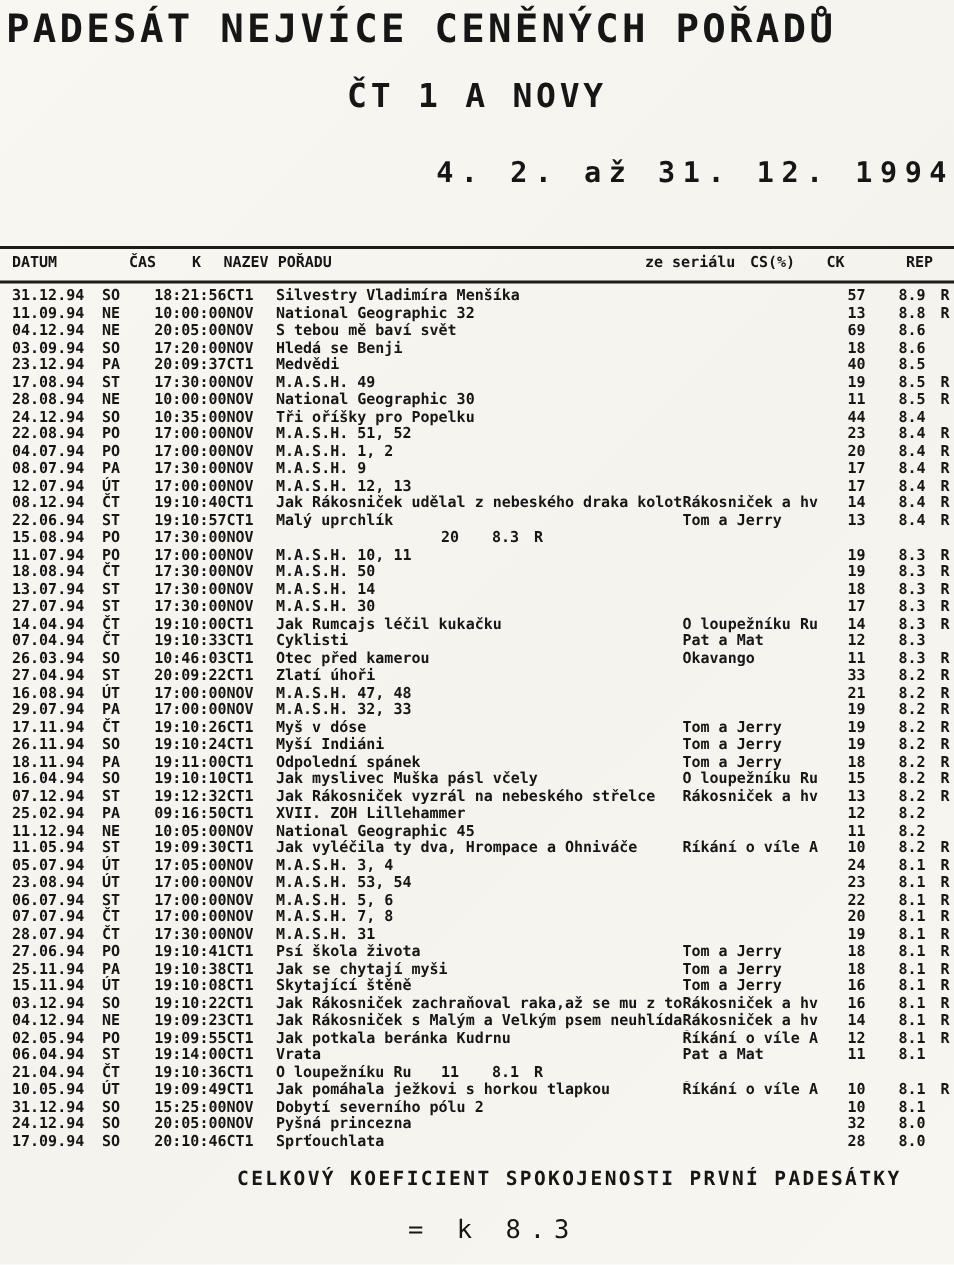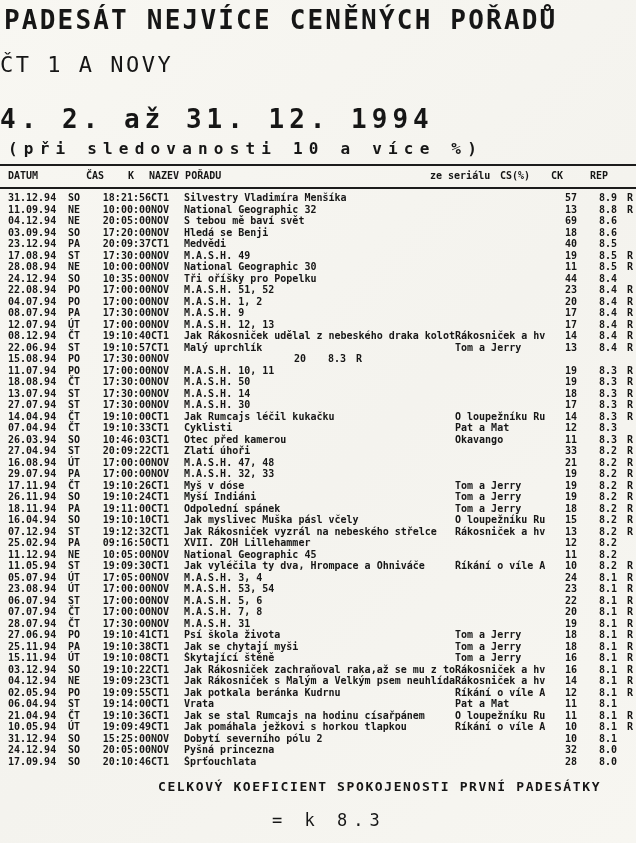--- a/index.html
+++ b/index.html
@@ -9,45 +9,45 @@
     background:linear-gradient(135deg,#f8f7f2 0%,#f4f3ee 55%,#f7f6f1 100%);
     color:#161616;
     font-family:"DejaVu Sans Mono", monospace;
     overflow:hidden;
   }
   .h1{
     position:absolute;top:5px;left:4px;
     font-size:26px;font-weight:700;letter-spacing:2.2px;white-space:nowrap;
   }
   .h2{
-    position:absolute;top:52px;left:0;width:100%;
-    font-size:22px;font-weight:400;letter-spacing:2.5px;white-space:nowrap;
+    position:absolute;top:52px;left:0;width:100%;text-align:center;
+    font-size:22px;font-weight:700;letter-spacing:2.5px;white-space:nowrap;
   }
   .h3{
-    position:absolute;top:104px;left:0;width:100%;text-align:left;
-    font-size:26px;font-weight:700;letter-spacing:5px;white-space:nowrap;
+    position:absolute;top:104px;left:0;width:100%;text-align:right;
+    font-size:19px;font-weight:700;letter-spacing:5px;white-space:nowrap;
   }
   .h4{
     position:absolute;top:139px;left:8px;
     font-size:16px;font-weight:700;letter-spacing:6.2px;white-space:nowrap;
   }
   .rule{position:absolute;left:0;width:636px;height:2px;background:#1c1c1c;}
   .rule-top{top:164px;}
   .rule-mid{top:187px;}
   .thead{position:absolute;top:170px;left:0;width:588px;height:14px;
     font-size:10px;font-weight:700;}
   .thead span{position:absolute;white-space:nowrap;}
   .th-datum{left:8px;}
   .th-cas{left:86px;}
   .th-k{left:128px;}
   .th-nazev{left:149px;}
   .th-serial{left:430px;}
   .th-cs{left:500px;}
   .th-ck{left:551px;}
-  .th-rep{left:590px;}
+  .th-rep{left:604px;}
   .tbody{position:absolute;top:192px;left:0;width:636px;}
   .row{
     display:flex;align-items:baseline;
     padding-left:8px;height:11.5px;line-height:11.5px;
     font-size:10px;font-weight:700;white-space:nowrap;
   }
   .c-date{width:60px;flex:none;}
   .c-day{width:23px;flex:none;}
   .c-time{width:60px;flex:none;text-align:right;}
   .c-k{width:33px;flex:none;}
@@ -66,21 +66,20 @@
   }
 </style>
 </head>
 <body>
 
 <div class="page">
 
   <div class="h1">PADESÁT NEJVÍCE CENĚNÝCH POŘADŮ</div>
   <div class="h2">ČT 1 A NOVY</div>
   <div class="h3">4. 2. až 31. 12. 1994</div>
-  <div class="h4">(při sledovanosti 10 a více %)</div>
 
   <div class="rule rule-top"></div>
 
   <div class="thead">
     <span class="th-datum">DATUM</span>
     <span class="th-cas">ČAS</span>
     <span class="th-k">K</span>
     <span class="th-nazev">NAZEV POŘADU</span>
     <span class="th-serial">ze seriálu</span>
     <span class="th-cs">CS(%)</span>
@@ -583,21 +582,20 @@
         <span class="c-series">Pat a Mat</span>
         <span class="c-cs">11</span>
         <span class="c-ck">8.1</span>
         <span class="c-rep"></span>
       </div>
       <div class="row">
         <span class="c-date">21.04.94</span>
         <span class="c-day">ČT</span>
         <span class="c-time">19:10:36</span>
         <span class="c-k">CT1</span>
-        <span class="c-title">Jak se stal Rumcajs na hodinu císařpánem</span>
         <span class="c-series">O loupežníku Ru</span>
         <span class="c-cs">11</span>
         <span class="c-ck">8.1</span>
         <span class="c-rep">R</span>
       </div>
       <div class="row">
         <span class="c-date">10.05.94</span>
         <span class="c-day">ÚT</span>
         <span class="c-time">19:09:49</span>
         <span class="c-k">CT1</span>

